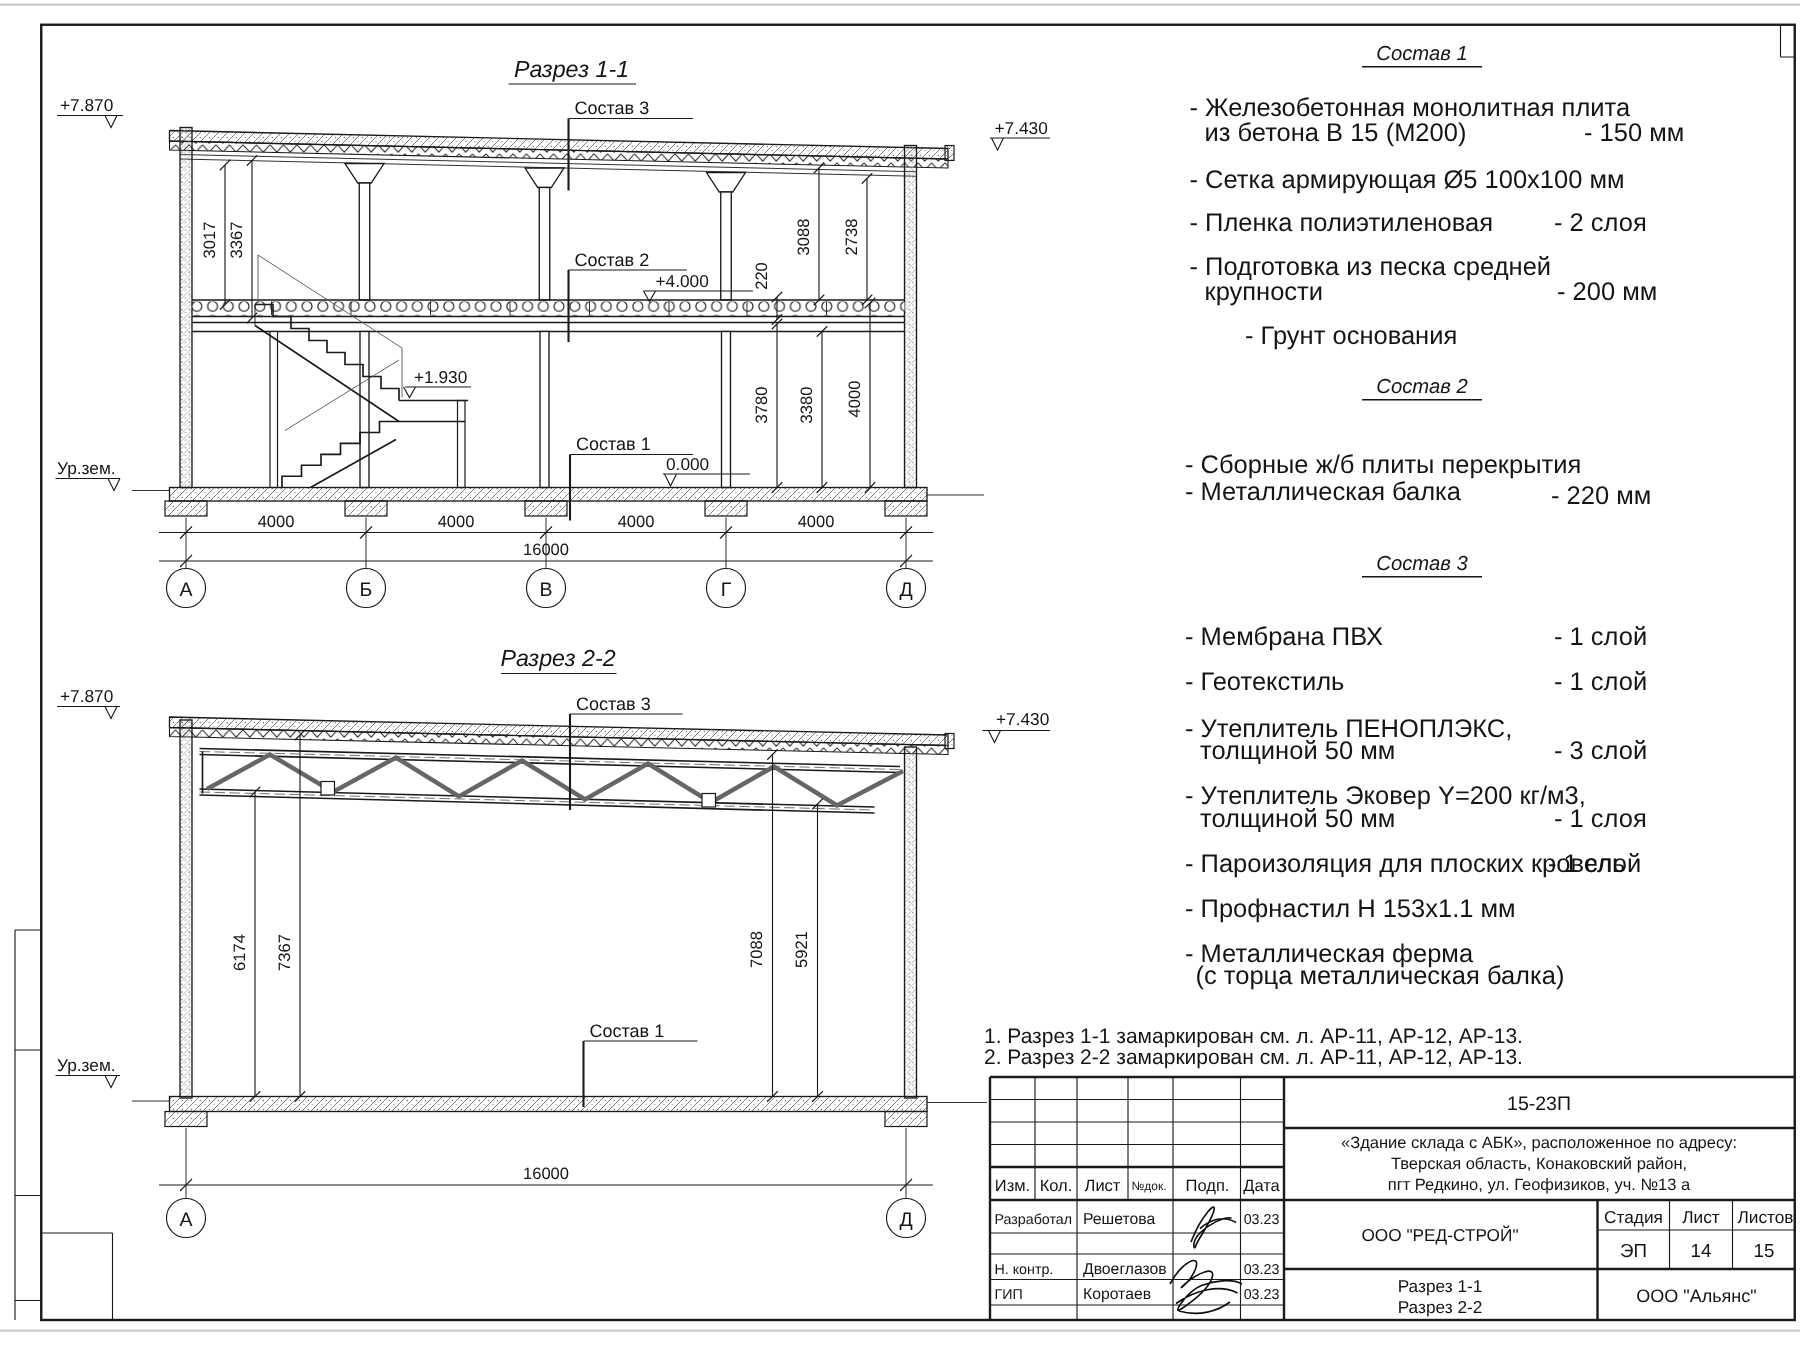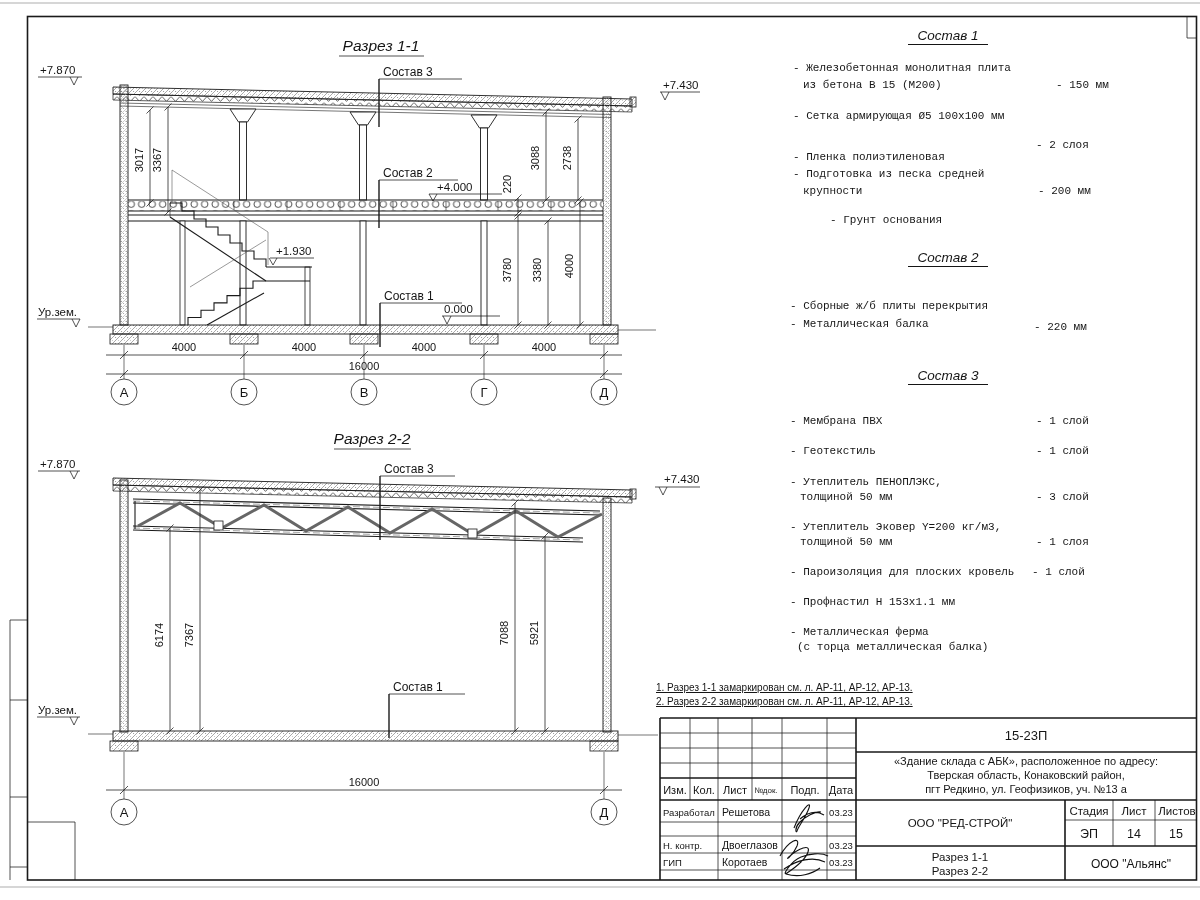--- a/index.html
+++ b/index.html
@@ -18,22 +18,22 @@
   .wfill{fill:#fff;}
   .td{font-size:11px;}
   .tl{font-size:11.5px;}
   .ts{font-size:12px;}
   .ttl{font-size:15.5px;font-style:italic;}
   .bub{font-size:13px;text-anchor:middle;}
   .tb11{font-size:11px;}
   .tbm{text-anchor:middle;}
   .ct{position:absolute;width:80px;text-align:center;font-style:italic;font-size:13.5px;
       border-bottom:1px solid #151515;padding-bottom:1px;}
-  .cl{position:absolute;font-size:11px;white-space:nowrap;font-family:Liberation Mono, monospace;}
-  .note{position:absolute;font-size:10px;white-space:nowrap;text-decoration:underline;}
+  .cl{position:absolute;font-size:17px;white-space:nowrap;}
+  .note{position:absolute;font-size:14px;white-space:nowrap;}
 </style>
 </head>
 <body>
 
 <div class="page">
 
 <svg width="1200" height="900" viewBox="0 0 1200 900">
   <defs>
     <pattern id="hWall" width="5" height="5" patternUnits="userSpaceOnUse">
       <path d="M0,5 L5,0" stroke="#9a9a9a" stroke-width="0.5"></path>
@@ -323,21 +323,21 @@
     <text style="font-size:12px" class="tbm" x="1131" y="868">ООО "Альянс"</text>
   </g>
 </svg>
 
 <div>
   <div class="ct" style="left:908px;top:28px;">Состав 1</div>
   <div class="cl" style="left:793px;top:62px;">- Железобетонная  монолитная плита</div>
   <div class="cl" style="left:803px;top:79px;">из бетона В 15 (М200)</div>
   <div class="cl" style="left:1040px;top:79px;margin-left:16px;">- 150 мм</div>
   <div class="cl" style="left:793px;top:110px;">- Сетка армирующая Ø5 100х100 мм</div>
-  <div class="cl" style="left:793px;top:139px;margin-top:12px;">- Пленка полиэтиленовая</div>
+  <div class="cl" style="left:793px;top:139px;">- Пленка полиэтиленовая</div>
   <div class="cl" style="left:1036px;top:139px;">-  2 слоя</div>
   <div class="cl" style="left:793px;top:168px;">- Подготовка из песка средней</div>
   <div class="cl" style="left:803px;top:185px;">крупности</div>
   <div class="cl" style="left:1038px;top:185px;">- 200 мм</div>
   <div class="cl" style="left:830px;top:214px;">- Грунт основания</div>
 
   <div class="ct" style="left:908px;top:250px;">Состав 2</div>
   <div class="cl" style="left:790px;top:289px;margin-top:11px;">- Сборные ж/б плиты перекрытия</div>
   <div class="cl" style="left:1034px;top:289px;margin-top:32px;">- 220 мм</div>
   <div class="cl" style="left:790px;top:318px;">- Металлическая балка</div>

